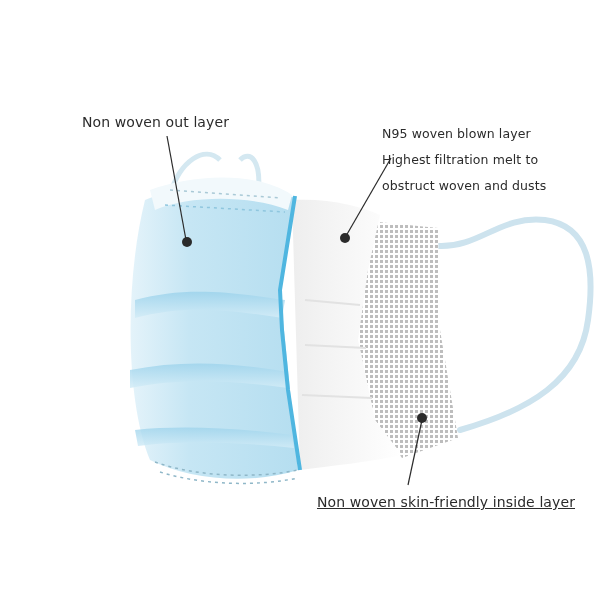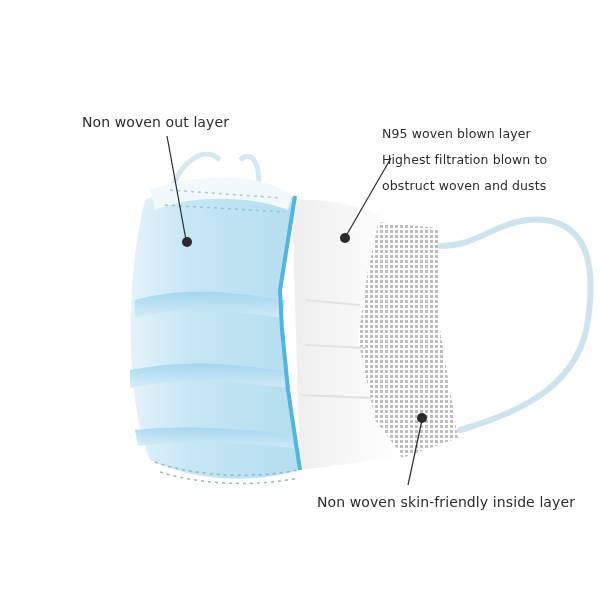--- a/index.html
+++ b/index.html
@@ -2,21 +2,21 @@
 <html><head>
   <meta charset="utf-8">
   <style>
     html, body { margin: 0; padding: 0; background: #ffffff; }
     body { width: 600px; height: 600px; position: relative; overflow: hidden;
            font-family: "DejaVu Sans", "Liberation Sans", sans-serif; }
     .canvas { position: absolute; left: 16px; top: 0; width: 600px; height: 502px; padding-left: 14px; }
     .label { position: absolute; color: #2b2b2b; font-size: 13px; white-space: nowrap; letter-spacing: 0.1px; }
     #lbl-outer { left: 66px; top: 114px; font-size: 14px; }
     #lbl-melt  { left: 366px; top: 121px; font-size: 12.5px; line-height: 26px; }
-    #lbl-inner { left: 301px; top: 494px; font-size: 14px; }
+    #lbl-inner { left: 301px; top: 494px; font-size: 14px; text-decoration: underline; }
     .line { display: block; }
   </style>
 </head>
 <body>
 
 <div class="canvas">
   <svg width="600" height="600" viewBox="0 0 600 600">
     <defs>
       <pattern id="mesh" width="5" height="5" patternUnits="userSpaceOnUse">
         <rect width="5" height="5" fill="#ffffff"></rect>
@@ -69,18 +69,18 @@
     <circle cx="315" cy="238" r="5" fill="#2b2b2b"></circle>
 
     <line x1="392" y1="420" x2="378" y2="485" stroke="#2b2b2b" stroke-width="1.2"></line>
     <circle cx="392" cy="418" r="5" fill="#2b2b2b"></circle>
   </svg>
 
   <div id="lbl-outer" class="label">Non woven out layer</div>
 
   <div id="lbl-melt" class="label">
     <span class="line">N95 woven blown layer</span>
-    <span class="line">Highest filtration blown to</span>
+    <span class="line">Highest filtration melt to</span>
     <span class="line">obstruct woven and dusts</span>
   </div>
 
   <div id="lbl-inner" class="label">Non woven skin-friendly inside layer</div>
 </div>
 
 </body></html>

